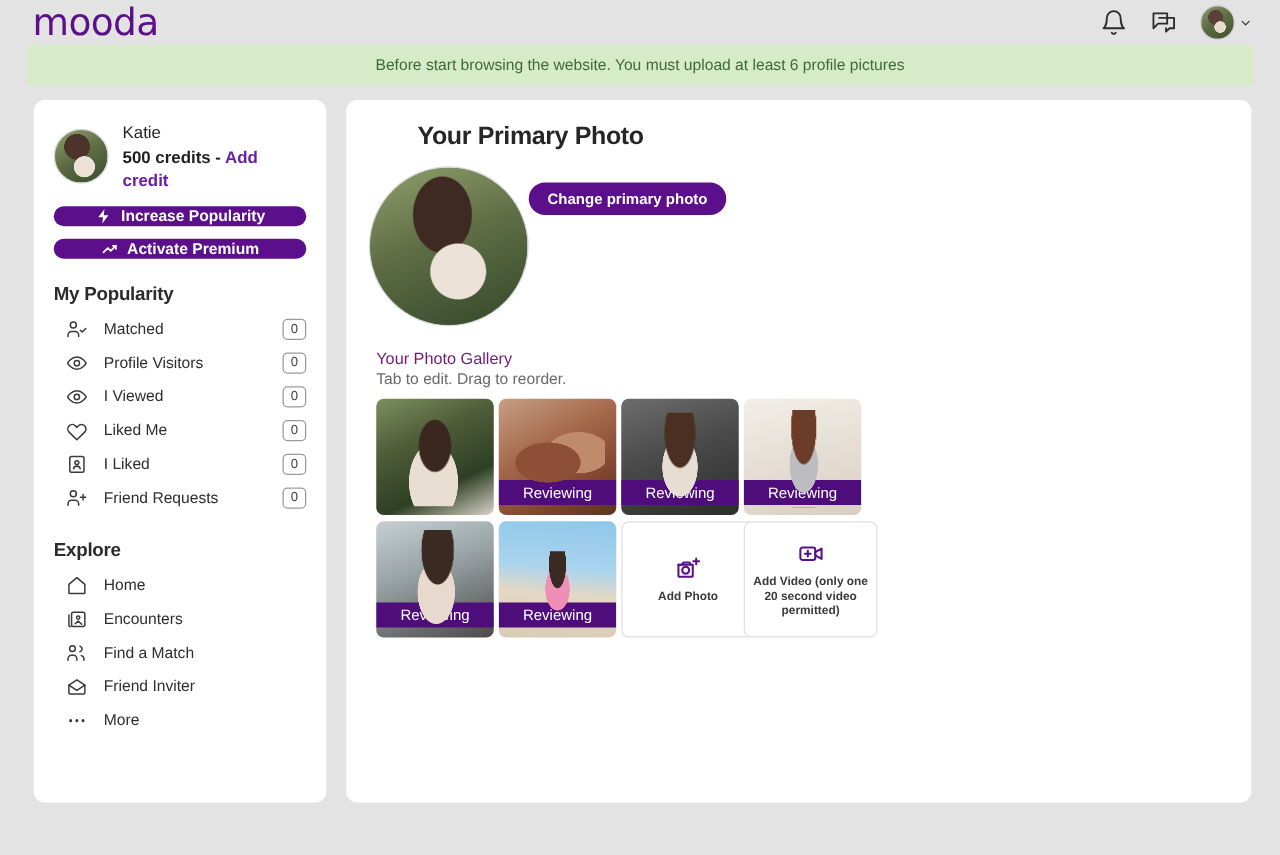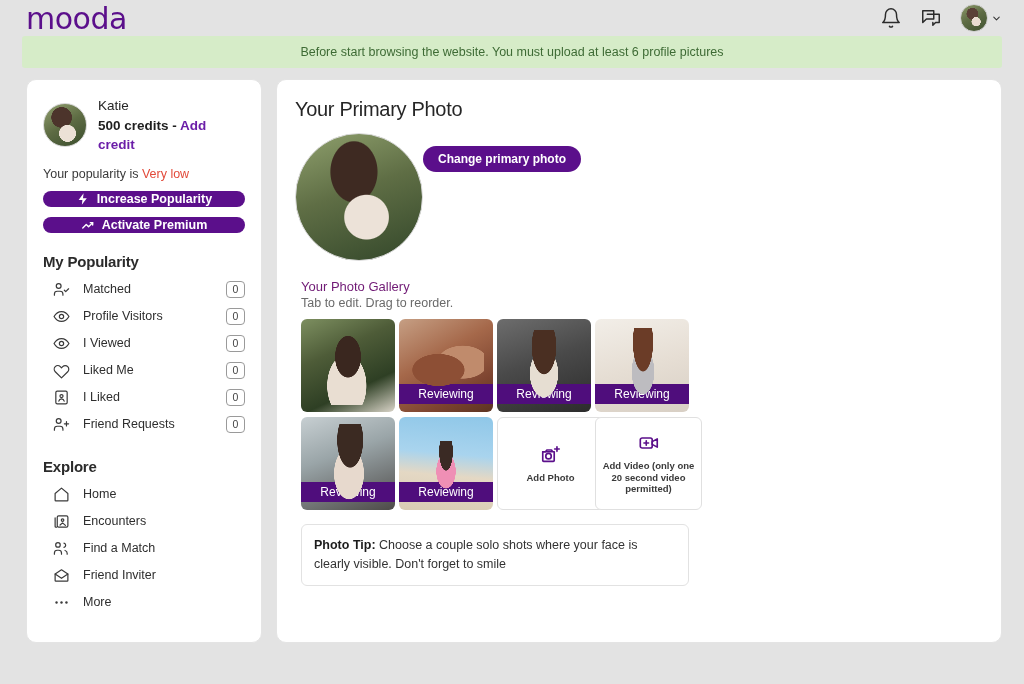--- a/index.html
+++ b/index.html
@@ -120,23 +120,24 @@
   
   .main {
     flex: 1;
     background: #fff;
     border: 1px solid #e4e4e4;
     border-radius: 10px;
     padding: 18px 20px 20px 18px;
     height: 564px;
   }
   .main-title {
-    font-size: 20px; color: #262626; font-weight: normal;
+    font-size: 20px; color: #262626; font-weight: bold;
     letter-spacing: -0.3px;
     margin-bottom: 12px;
+    margin-left: 39px;
   }
   .primary-area { display: flex; flex-direction: row; }
   .primary-photo {
     width: 128px; height: 128px; border-radius: 50%;
     background:
       radial-gradient(circle at 56% 66%, #ece2d8 0 20%, transparent 21%),
       radial-gradient(ellipse at 46% 30%, #3e2a22 0 24%, transparent 25%),
       linear-gradient(160deg, #8fa06d 0%, #5f6e45 45%, #33472a 100%);
     border: 1px solid #dadada;
   }
@@ -262,23 +263,20 @@
     <div class="profile-row">
       <div class="avatar-lg"></div>
       <div>
         <div class="pname">Katie</div>
         <div class="pcred">
           <span>500 credits</span><span> - </span><a class="addcredit" href="#">Add credit</a>
         </div>
       </div>
     </div>
 
-    <div class="pop-line">
-      <span>Your popularity is </span><span class="pop-val">Very low</span>
-    </div>
 
     <button class="btn-purple">
       <svg viewBox="0 0 24 24" fill="currentColor">
           <path d="M13 2L4.5 13.5H11l-1 8.5 8.5-11.5H12l1-8.5z"></path>
         </svg>
       <span>Increase Popularity</span>
     </button>
 
     <button class="btn-purple">
       <svg viewBox="0 0 24 24" fill="none" stroke="currentColor" stroke-width="2.4" stroke-linecap="round" stroke-linejoin="round">
@@ -445,18 +443,15 @@
         <svg viewBox="0 0 24 24" fill="none" stroke="currentColor" stroke-width="1.8" stroke-linecap="round" stroke-linejoin="round">
           <rect x="2.5" y="6.5" width="13" height="11" rx="2"></rect>
             <path d="M9 9.5v5M6.5 12h5"></path>
             <path d="M15.5 10.5L21 7.5v9l-5.5-3z"></path>
         </svg>
         <div class="add-label">Add Video (only one 20 second video permitted)</div>
       </div>
 
     </div>
 
-    <div class="tipbox">
-      <b>Photo Tip:</b><span> Choose a couple solo shots where your face is clearly visible. Don't forget to smile</span>
-    </div>
 
   </section>
 </div>
 
 </body></html>

